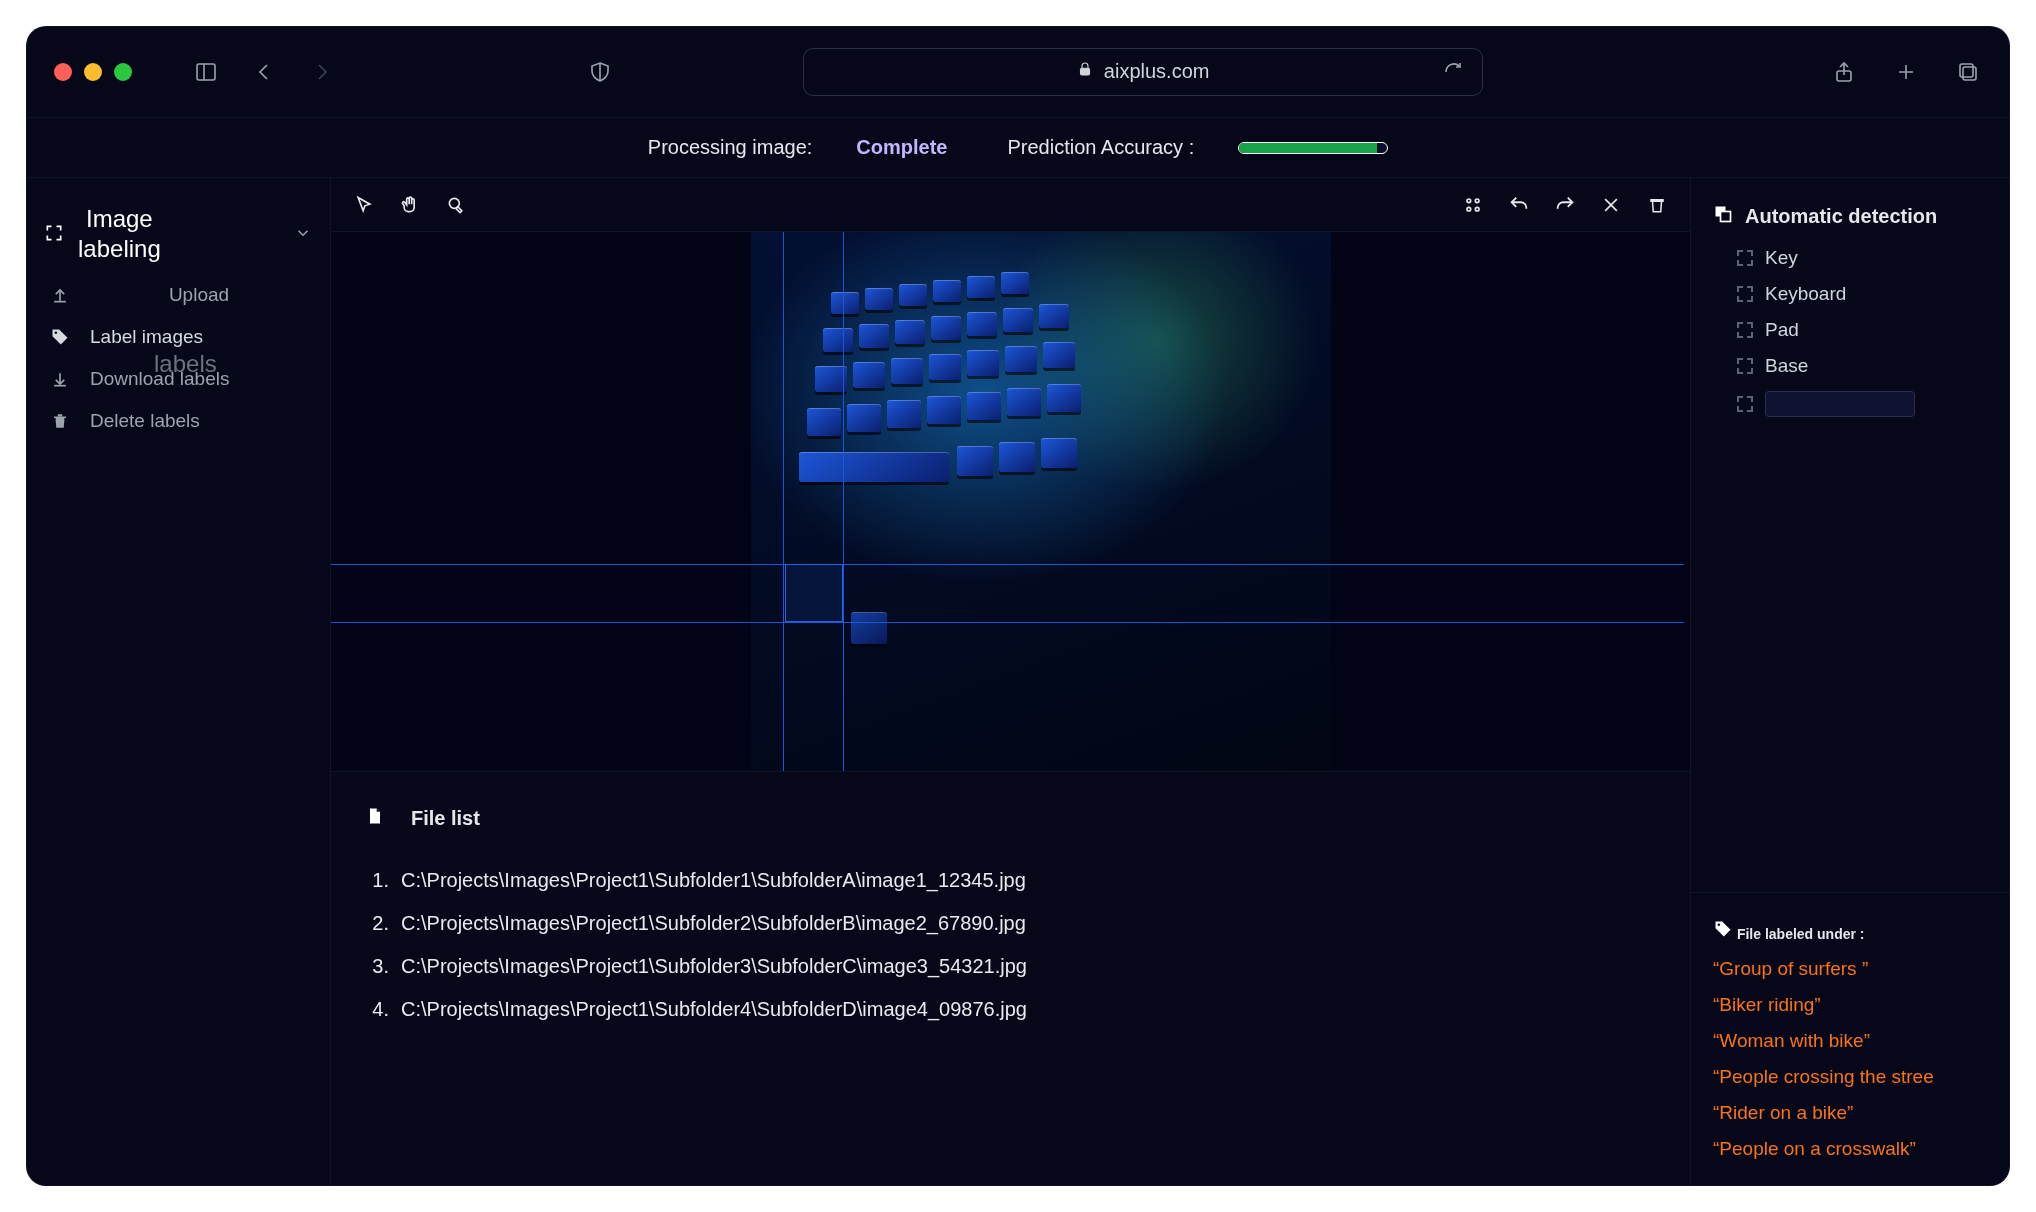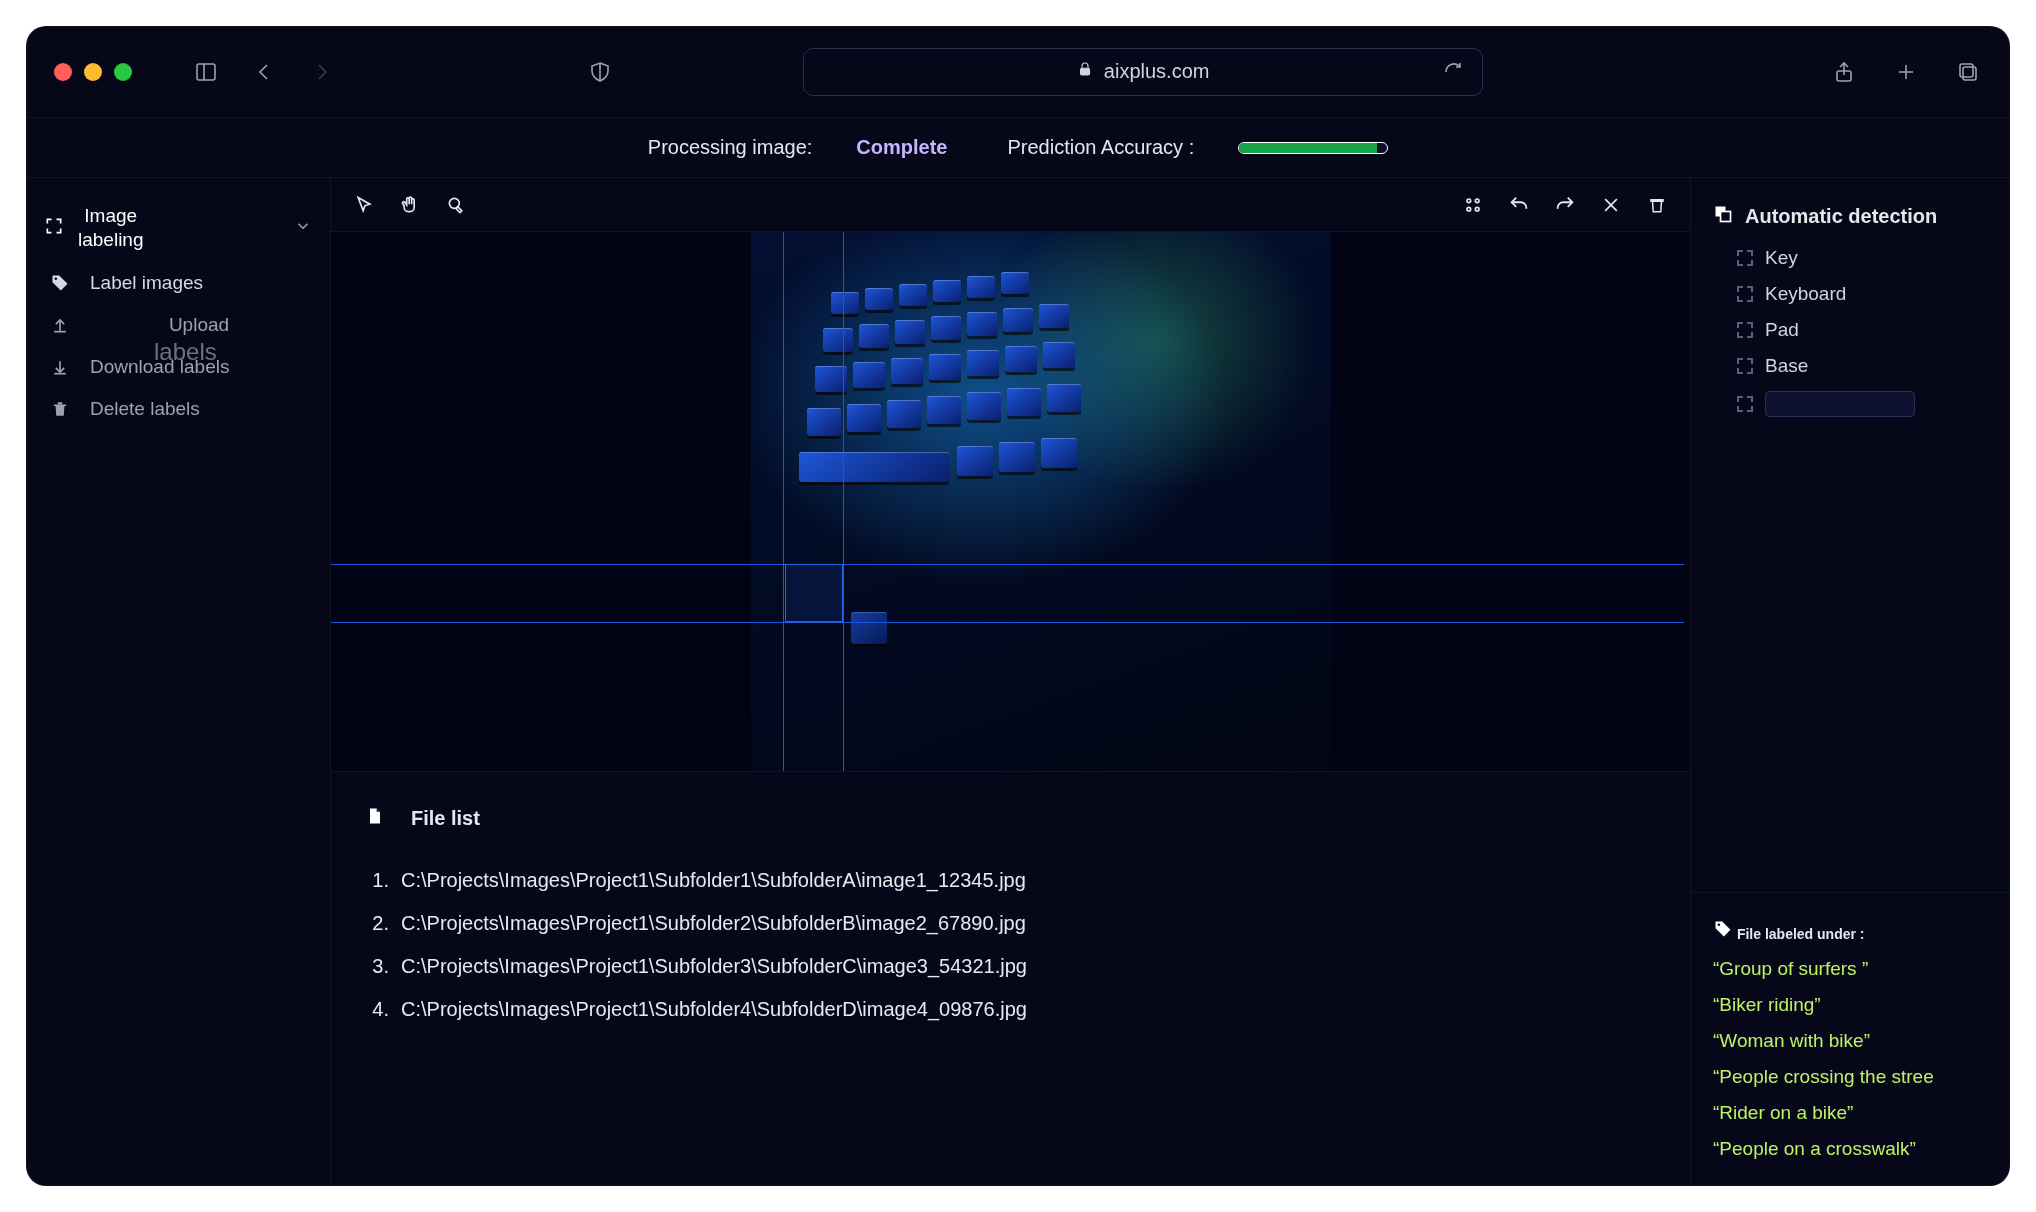--- a/index.html
+++ b/index.html
@@ -64,21 +64,21 @@
 
 
 .work{flex:1;display:flex;min-height:0}
 
 
 .leftnav{
   width:305px;border-right:1px solid #111326;padding:26px 18px;
 }
 .nav-title{display:flex;align-items:center;gap:14px;margin-bottom:10px}
 .nav-title .glyph{color:#fff}
-.nav-title .label{color:#fff;font-size:19px;line-height:1.25;text-align:center;white-space:pre-line}
+.nav-title .label{color:#fff;font-size:24px;line-height:1.25;text-align:center;white-space:pre-line}
 .chev{margin-left:auto}
 .nav-item{display:flex;align-items:center;gap:18px;padding:10px 4px;color:#9ca3af;font-size:19px}
 .nav-item .ico{width:24px;display:flex;justify-content:center}
 .nav-item.first{color:#d6d9e0}
 
 
 .center{flex:1;display:flex;flex-direction:column;min-width:0}
 .toolbar{
   height:54px;display:flex;align-items:center;padding:0 20px;gap:20px;
   border-bottom:1px solid #111326;
@@ -116,21 +116,21 @@
 .right{width:320px;border-left:1px solid #111326;display:flex;flex-direction:column}
 .panel{padding:26px 22px}
 .panel h4{display:flex;gap:12px;align-items:center;font-weight:600;font-size:20px;margin-bottom:18px}
 .detlist{display:flex;flex-direction:column;gap:14px;padding-left:24px}
 .drow{display:flex;align-items:center;gap:12px;font-size:19px;color:#d1d5db}
 .sq{width:16px;height:16px;border:2px dashed #5b6077}
 .drow input{background:#0e1230;border:1px solid #2a2f52;border-radius:4px;height:26px;width:150px;color:#fff;padding:0 6px;font-size:17px}
 .sep{height:1px;background:#111326;margin-top:auto}
 .panel2{padding:26px 22px 26px 22px}
 .taglist{display:flex;flex-direction:column;gap:14px;margin-top:16px}
-.tag{font-size:19px;color:#bef264}
+.tag{font-size:19px;color:#f97316}
 </style>
 </head>
 <body>
 
 <div class="window">
 
   <div class="chrome">
     <div class="traffic">
       <div class="dot red"></div>
       <div class="dot yel"></div>
@@ -219,38 +219,38 @@
         </span>
         <span class="label">Image
 labeling</span>
         <span class="chev">
           <svg width="18" height="18" viewBox="0 0 24 24" fill="none" stroke="#9ca3af" stroke-width="2">
               <polyline points="6 9 12 15 18 9"></polyline>
             </svg>
         </span>
       </div>
 
-      <div class="nav-item first">
-        <span class="ico">
-          <svg width="20" height="20" viewBox="0 0 24 24" fill="#d6d9e0">
-              <path d="M3 3h8l10 10-8 8L3 11z"></path>
-              <circle cx="7" cy="7" r="1.5" fill="#06081a"></circle>
-            </svg>
-        </span>
-        <span>Label images</span>
-      </div>
       <div class="nav-item" style="position:relative">
         <span class="ico">
           <svg width="20" height="20" viewBox="0 0 24 24" fill="none" stroke="#9ca3af" stroke-width="2">
               <line x1="12" y1="19" x2="12" y2="6"></line>
               <polyline points="7 11 12 6 17 11"></polyline>
               <line x1="5" y1="20" x2="19" y2="20"></line>
             </svg>
         </span>
         <span style="flex:1;text-align:center">Upload</span>
+      </div>
+      <div class="nav-item first">
+        <span class="ico">
+          <svg width="20" height="20" viewBox="0 0 24 24" fill="#d6d9e0">
+              <path d="M3 3h8l10 10-8 8L3 11z"></path>
+              <circle cx="7" cy="7" r="1.5" fill="#06081a"></circle>
+            </svg>
+        </span>
+        <span>Label images</span>
       </div>
       <div class="nav-item" style="position:relative">
         <span class="ico">
           <svg width="20" height="20" viewBox="0 0 24 24" fill="none" stroke="#9ca3af" stroke-width="2">
               <line x1="12" y1="5" x2="12" y2="18"></line>
               <polyline points="7 13 12 18 17 13"></polyline>
               <line x1="5" y1="20" x2="19" y2="20"></line>
             </svg>
         </span>
         <span>Download labels</span>

